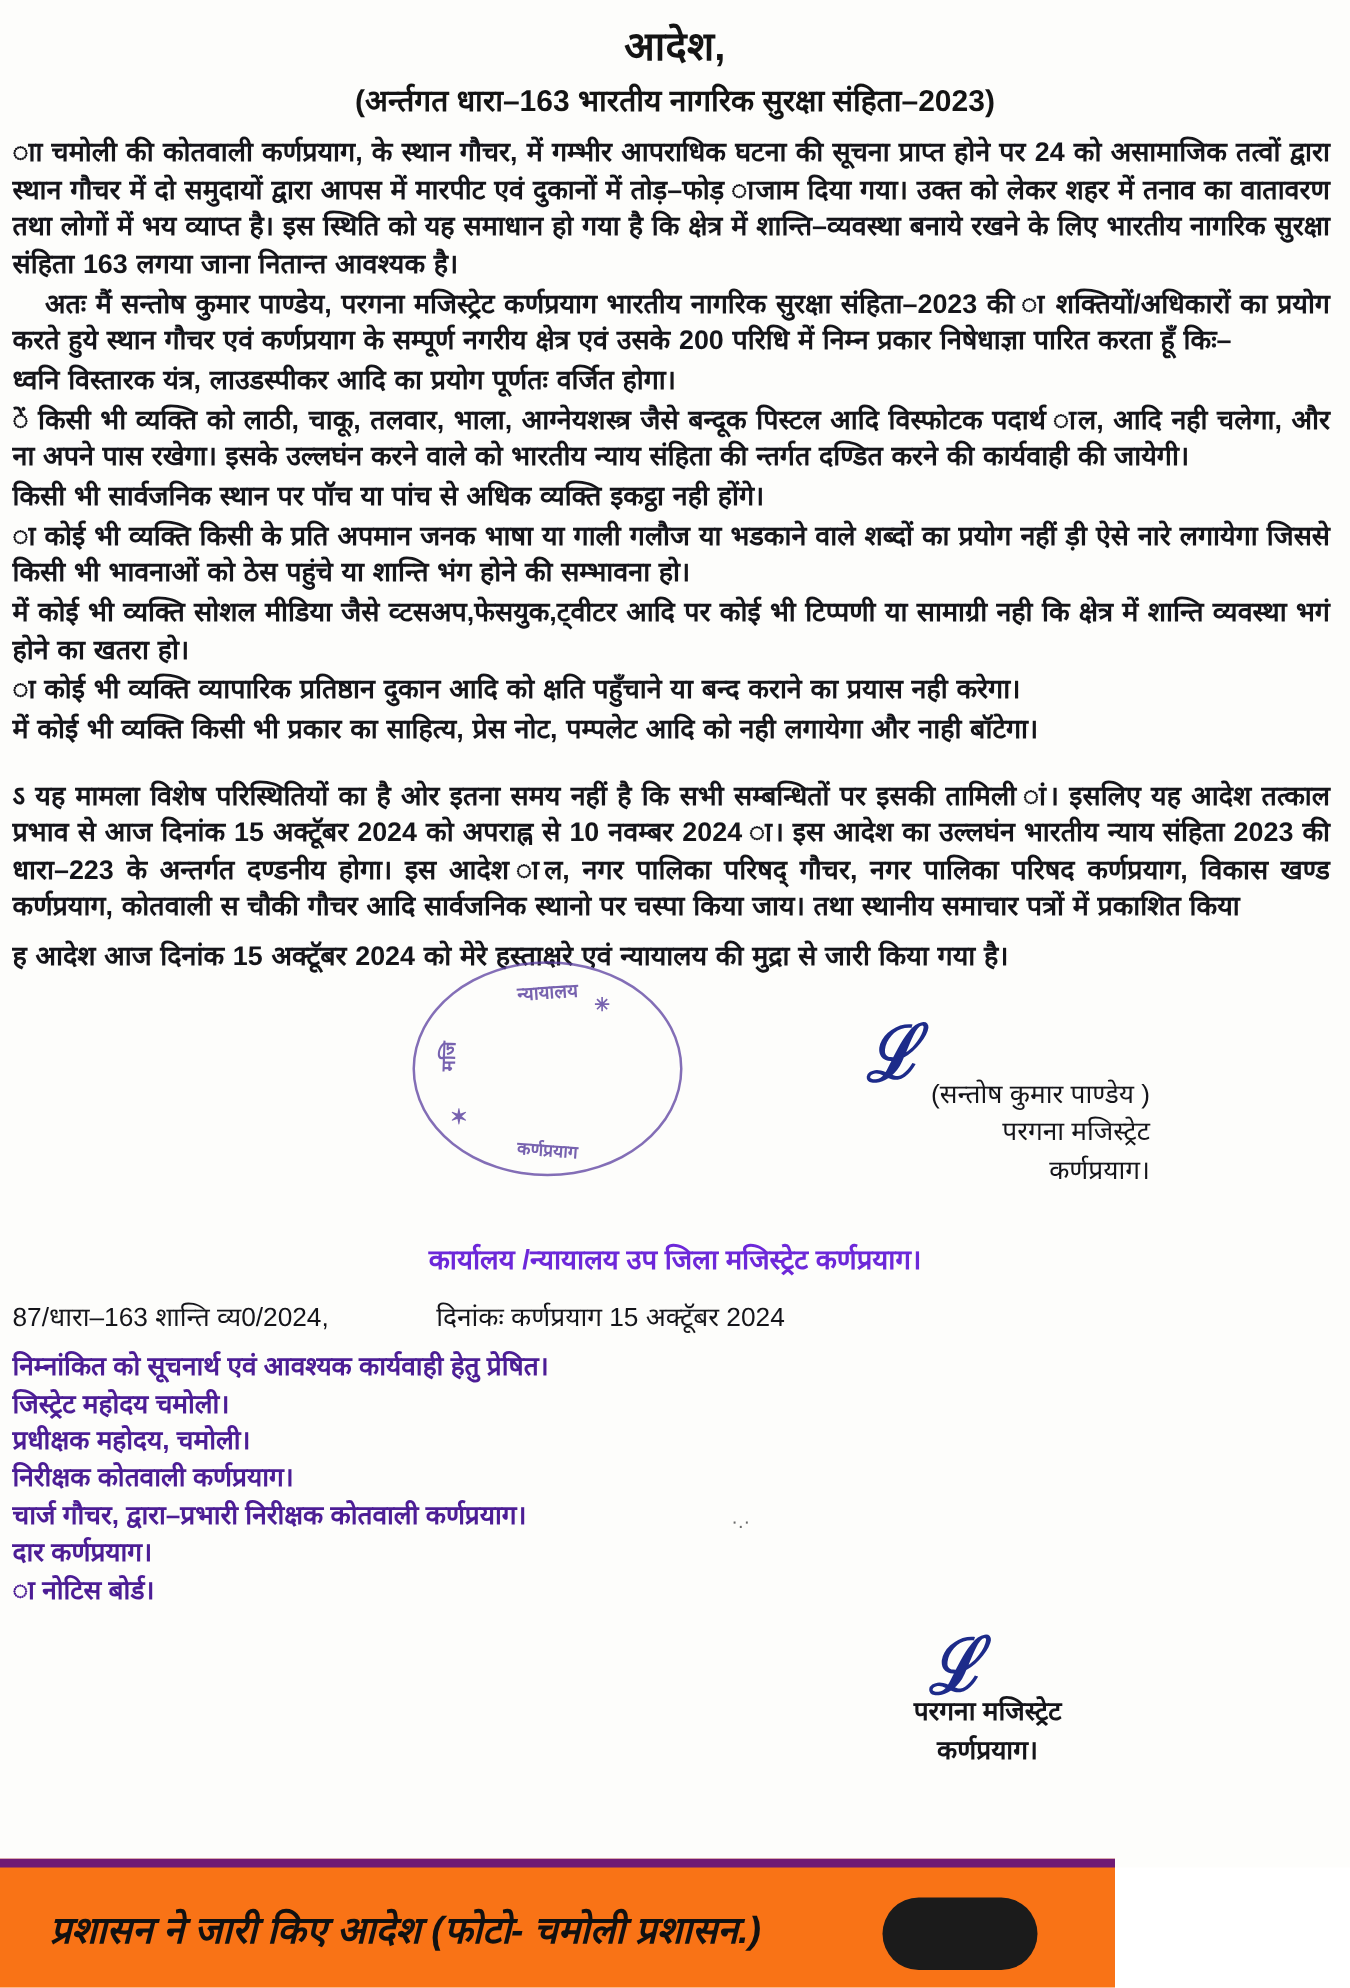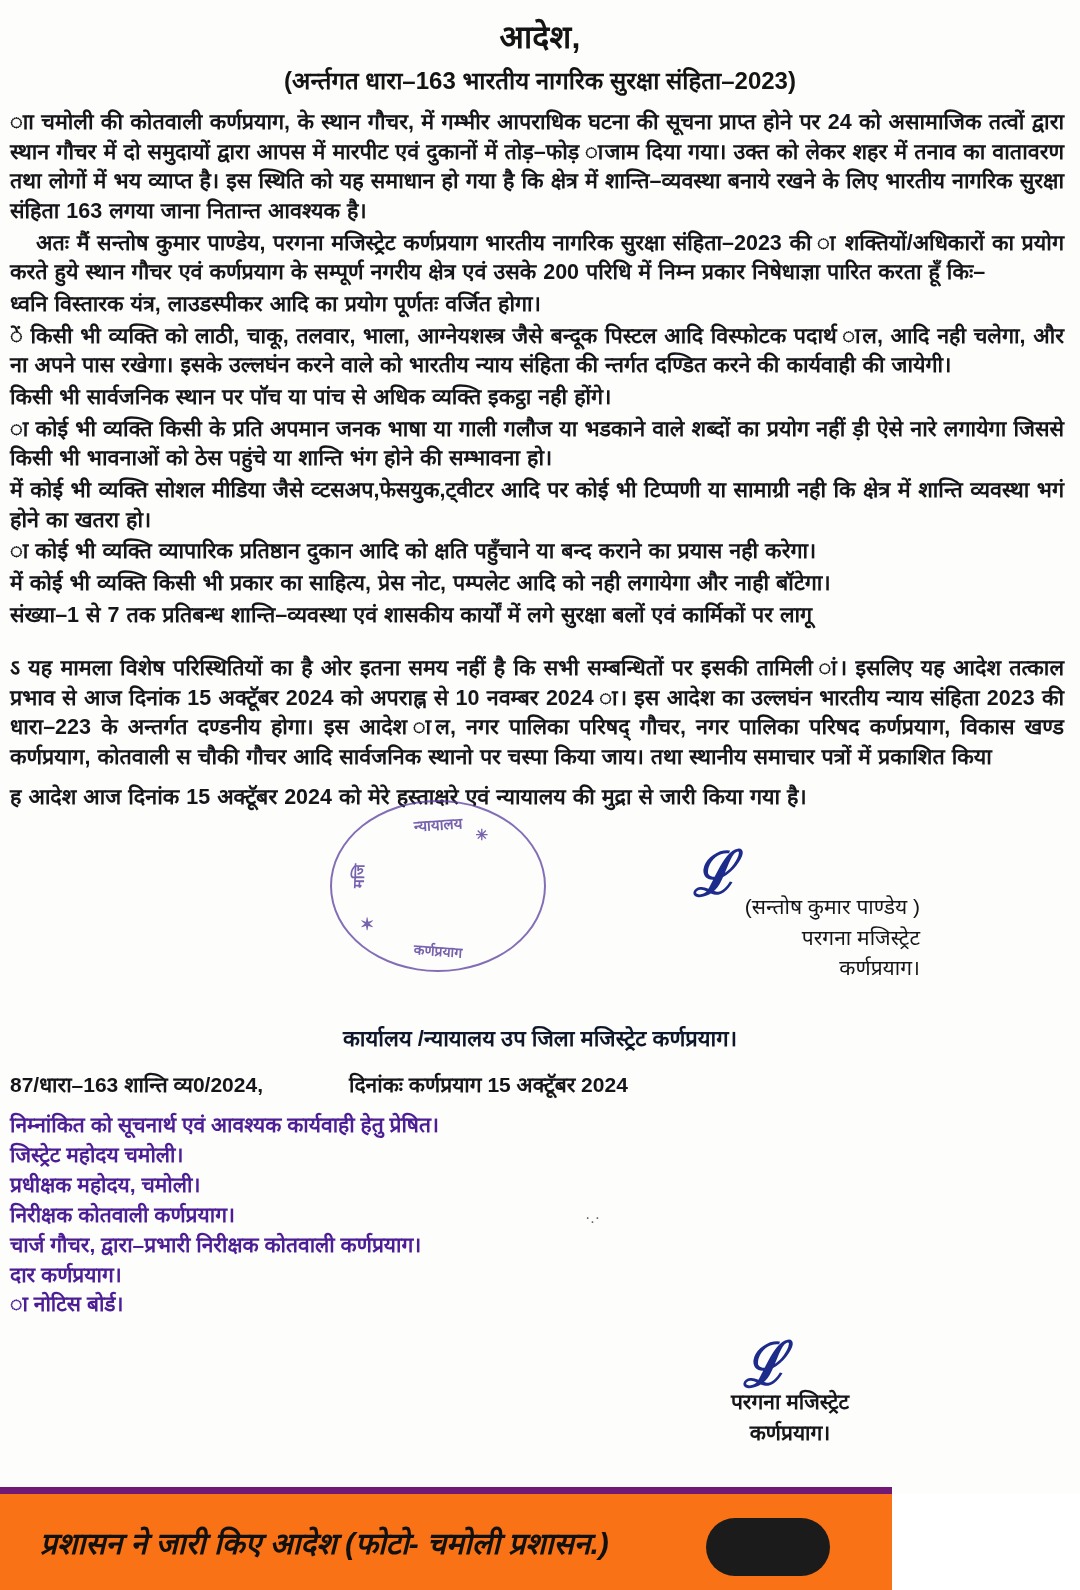--- a/index.html
+++ b/index.html
@@ -146,30 +146,30 @@
     font-weight: 400;
     color: #15151a;
     line-height: 1.45;
   }
 
   
   .office-head {
     text-align: center;
     font-size: 22px;
     font-weight: 700;
-    color: #0f172a;
+    color: #6d28d9;
     margin-top: 10px;
   }
   .ref-row {
     display: flex;
     gap: 86px;
     padding: 0 10px;
     margin-top: 18px;
     font-size: 21px;
-    font-weight: 700;
+    font-weight: 400;
     color: #15151a;
   }
   .dist-list {
     padding: 0 10px;
     margin-top: 12px;
   }
   .dist-list .li {
     font-size: 21px;
     font-weight: 600;
     color: #4c1d95;
@@ -242,21 +242,20 @@
     <div class="body-block">
       <p class="para">ाा चमोली की कोतवाली कर्णप्रयाग, के स्थान गौचर, में गम्भीर आपराधिक घटना की सूचना प्राप्त होने पर 24 को असामाजिक तत्वों द्वारा स्थान गौचर में दो समुदायों द्वारा आपस में मारपीट एवं दुकानों में तोड़–फोड़ ाजाम दिया गया। उक्त को लेकर शहर में तनाव का वातावरण तथा लोगों में भय व्याप्त है। इस स्थिति को यह समाधान हो गया है कि क्षेत्र में शान्ति–व्यवस्था बनाये रखने के लिए भारतीय नागरिक सुरक्षा संहिता 163 लगया जाना नितान्त आवश्यक है।</p>
       <p class="para indent">अतः मैं सन्तोष कुमार पाण्डेय, परगना मजिस्ट्रेट कर्णप्रयाग भारतीय नागरिक सुरक्षा संहिता–2023 की ा शक्तियों/अधिकारों का प्रयोग करते हुये स्थान गौचर एवं कर्णप्रयाग के सम्पूर्ण नगरीय क्षेत्र एवं उसके 200 परिधि में निम्न प्रकार निषेधाज्ञा पारित करता हूँ किः–</p>
       <p class="para">ध्वनि विस्तारक यंत्र, लाउडस्पीकर आदि का प्रयोग पूर्णतः वर्जित होगा।</p>
       <p class="para">ें किसी भी व्यक्ति को लाठी, चाकू, तलवार, भाला, आग्नेयशस्त्र जैसे बन्दूक पिस्टल आदि विस्फोटक पदार्थ ाल, आदि नही चलेगा, और ना अपने पास रखेगा। इसके उल्लघंन करने वाले को भारतीय न्याय संहिता की न्तर्गत दण्डित करने की कार्यवाही की जायेगी।</p>
       <p class="para">किसी भी सार्वजनिक स्थान पर पॉच या पांच से अधिक व्यक्ति इकट्ठा नही होंगे।</p>
       <p class="para">ा कोई भी व्यक्ति किसी के प्रति अपमान जनक भाषा या गाली गलौज या भडकाने वाले शब्दों का प्रयोग नहीं ड़ी ऐसे नारे लगायेगा जिससे किसी भी भावनाओं को ठेस पहुंचे या शान्ति भंग होने की सम्भावना हो।</p>
       <p class="para">में कोई भी व्यक्ति सोशल मीडिया जैसे व्टसअप,फेसयुक,ट्वीटर आदि पर कोई भी टिप्पणी या सामाग्री नही कि क्षेत्र में शान्ति व्यवस्था भगं होने का खतरा हो।</p>
       <p class="para">ा कोई भी व्यक्ति व्यापारिक प्रतिष्ठान दुकान आदि को क्षति पहुँचाने या बन्द कराने का प्रयास नही करेगा।</p>
       <p class="para">में कोई भी व्यक्ति किसी भी प्रकार का साहित्य, प्रेस नोट, पम्पलेट आदि को नही लगायेगा और नाही बॉटेगा।</p>
-      <p class="para">संख्या–1 से 7 तक प्रतिबन्ध शान्ति–व्यवस्था एवं शासकीय कार्यों में लगे सुरक्षा बलों एवं कार्मिकों पर लागू</p>
 
       <div class="gap-md"></div>
 
       <p class="para">ऽ यह मामला विशेष परिस्थितियों का है ओर इतना समय नहीं है कि सभी सम्बन्धितों पर इसकी तामिली ां। इसलिए यह आदेश तत्काल प्रभाव से आज दिनांक 15 अक्टूॅबर 2024 को अपराह्न से 10 नवम्बर 2024 ा। इस आदेश का उल्लघंन भारतीय न्याय संहिता 2023 की धारा–223 के अन्तर्गत दण्डनीय होगा। इस आदेश ाल, नगर पालिका परिषद् गौचर, नगर पालिका परिषद कर्णप्रयाग, विकास खण्ड कर्णप्रयाग, कोतवाली स चौकी गौचर आदि सार्वजनिक स्थानो पर चस्पा किया जाय। तथा स्थानीय समाचार पत्रों में प्रकाशित किया</p>
 
       <div class="gap-sm"></div>
 
       <p class="para">ह आदेश आज दिनांक 15 अक्टूॅबर 2024 को मेरे हस्ताक्षरे एवं न्यायालय की मुद्रा से जारी किया गया है।</p>
     </div>
 

